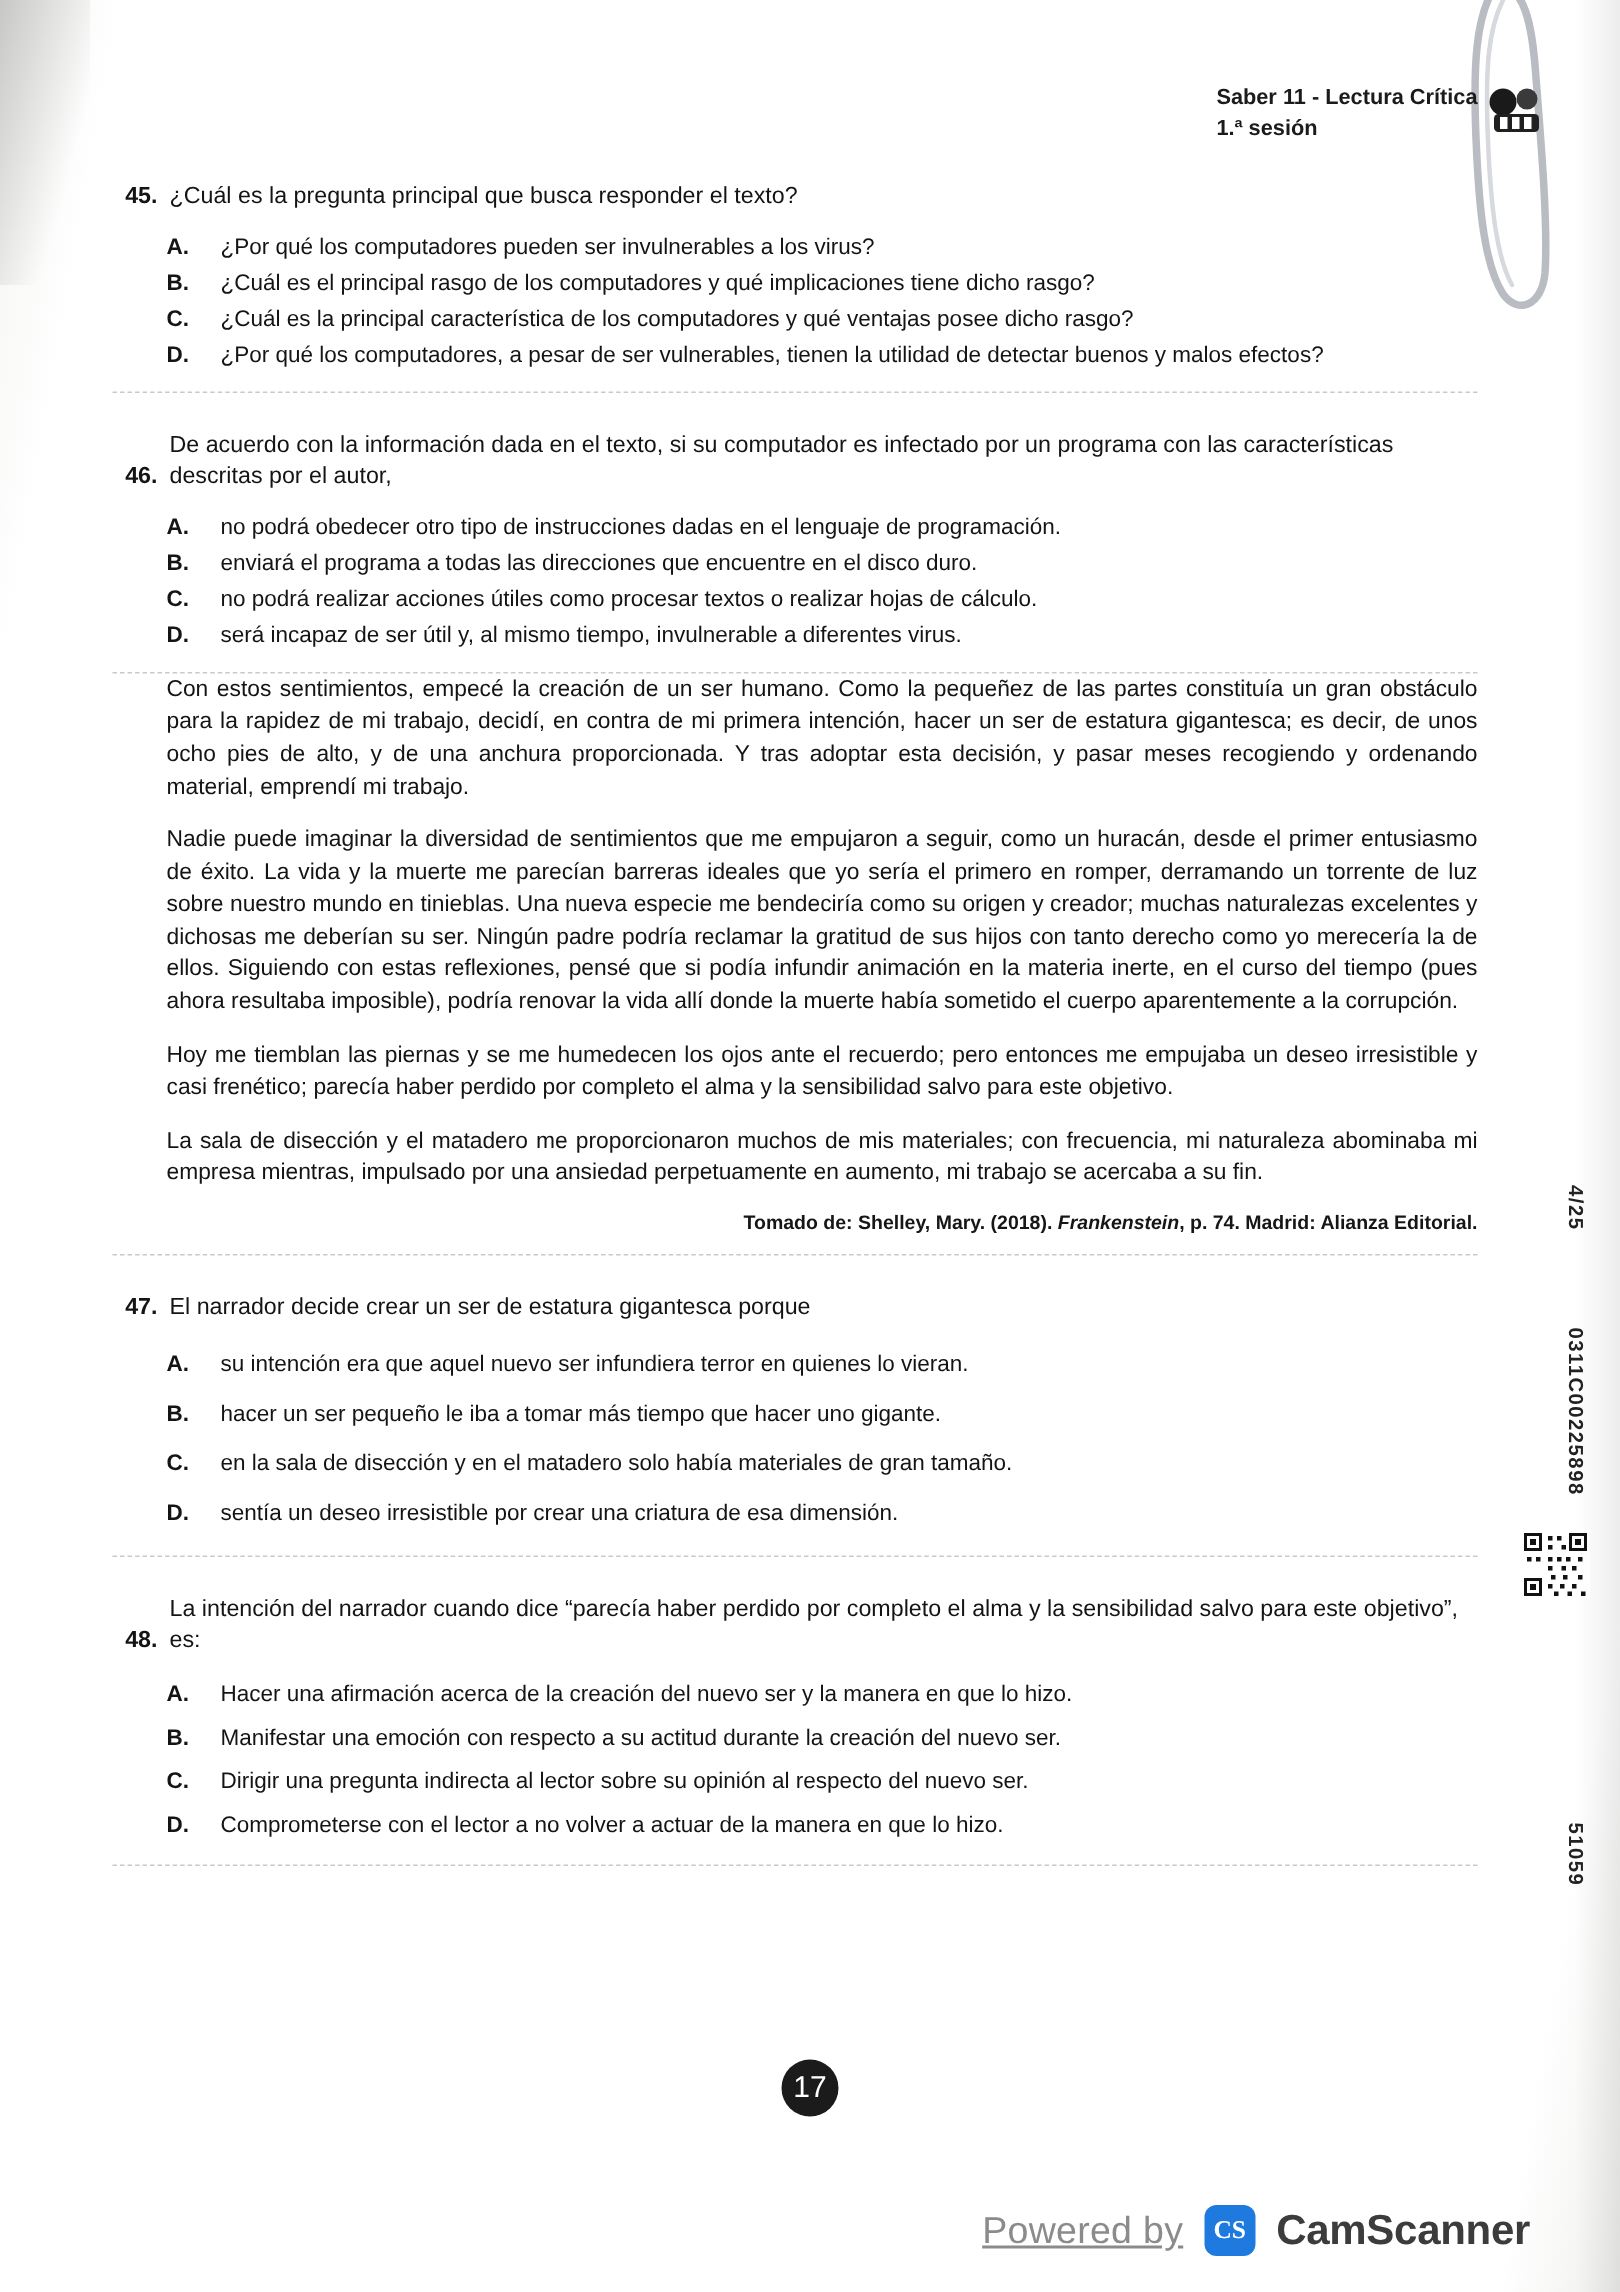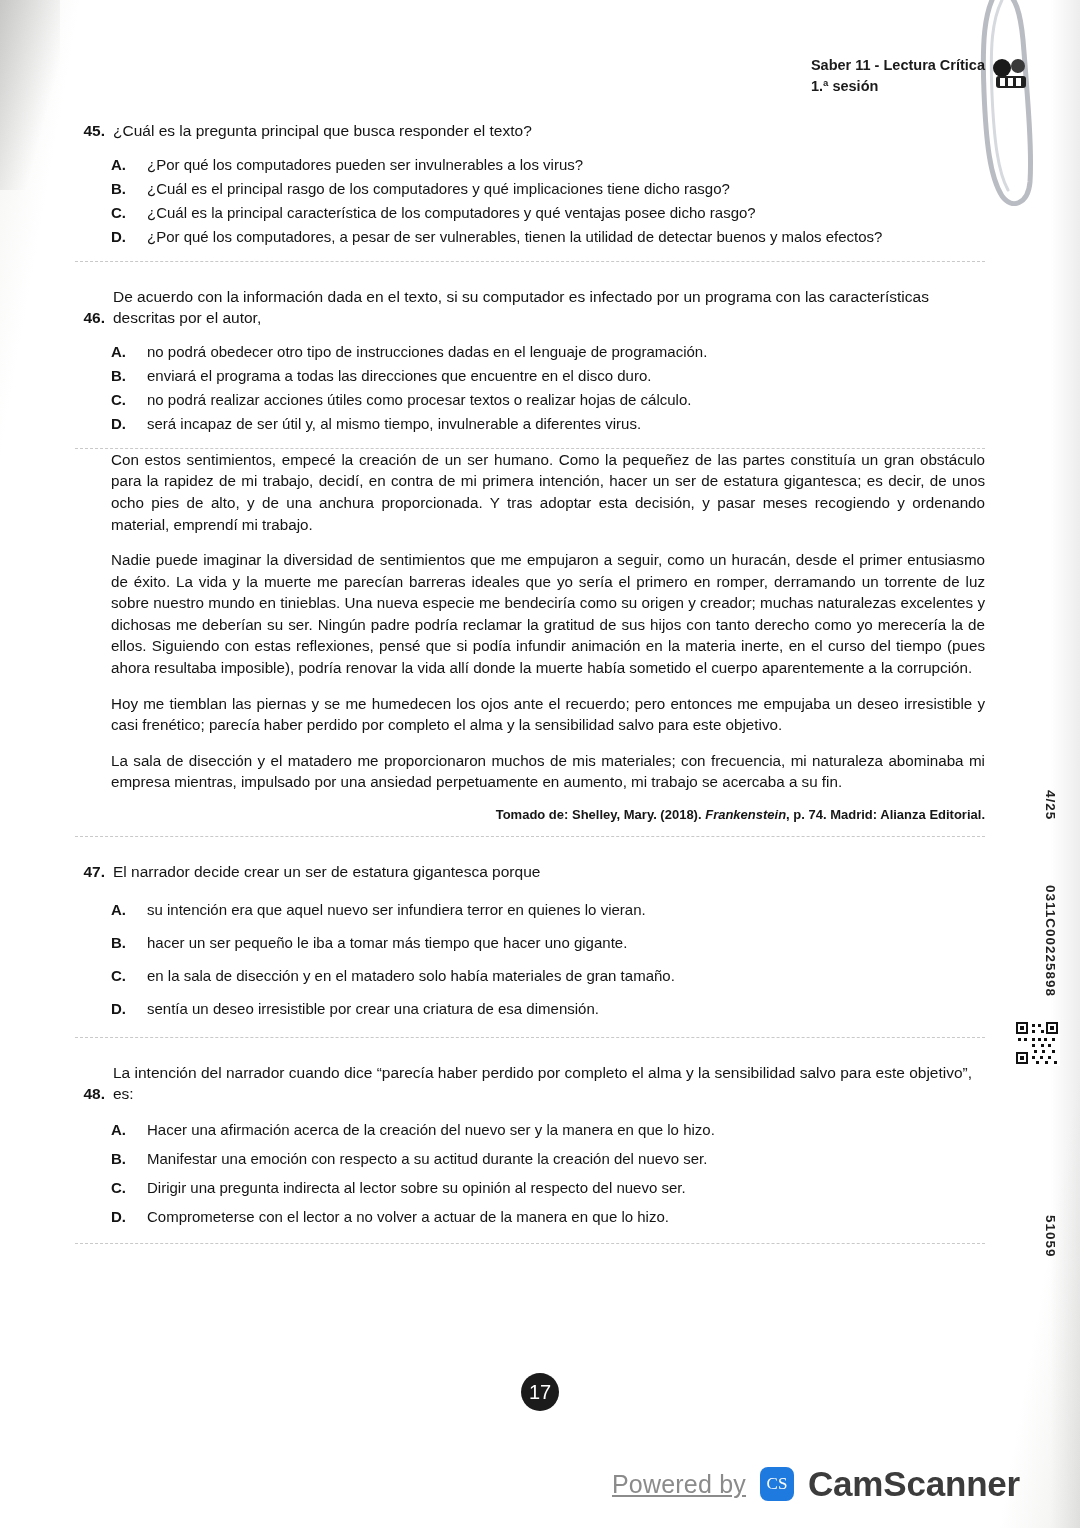--- a/index.html
+++ b/index.html
@@ -206,28 +206,28 @@
     letter-spacing: 0.2px;
     text-decoration: underline;
   }
   .wm-badge {
     width: 34px;
     height: 34px;
     border-radius: 8px;
     background: #1f7ae0;
     color: #fff;
     font-size: 17px;
-    font-weight: normal;
+    font-weight: bold;
     display: flex;
     align-items: center;
     justify-content: center;
     font-family: "Liberation Serif", serif;
   }
   .wm-name {
-    font-size: 35px;
+    font-size: 28px;
     font-weight: bold;
     color: #3c3c3c;
     letter-spacing: -0.2px;
   }
 </style>
 </head>
 <body>
 
 <div class="page">
 

